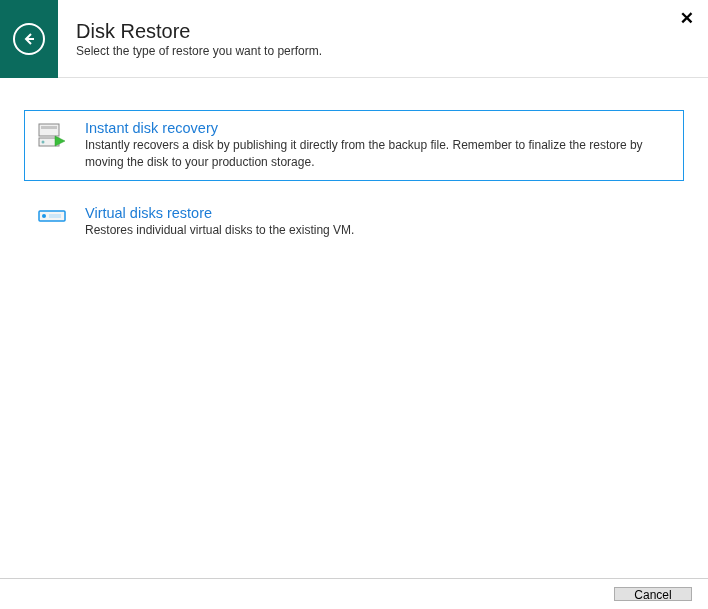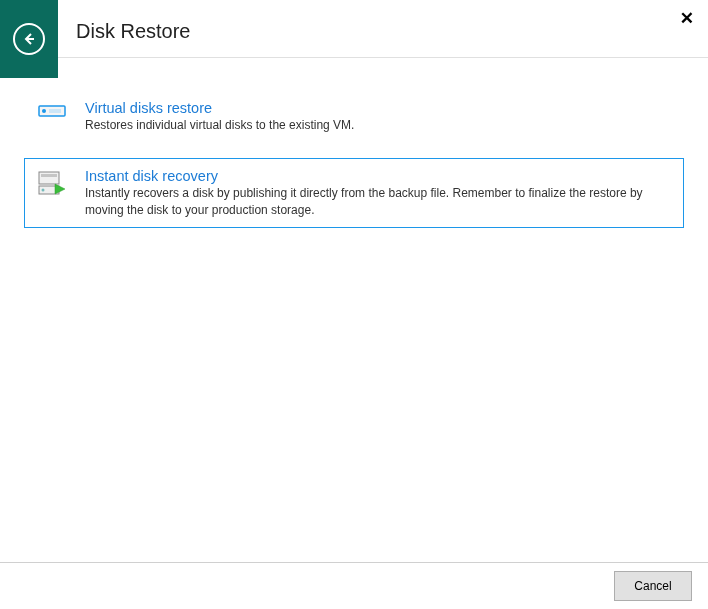--- a/index.html
+++ b/index.html
@@ -12,21 +12,21 @@
       background: #fff;
       width: 708px;
       height: 609px;
       position: relative;
       overflow: hidden;
     }
     .header {
       display: flex;
       align-items: flex-start;
       padding: 16px 34px 0 0;
-      height: 58px;
+      height: 78px;
       border-bottom: 1px solid #e0e0e0;
     }
     .back-btn {
       width: 58px;
       height: 78px;
       background: #0b6b5d;
       display: flex;
       align-items: center;
       justify-content: center;
       cursor: pointer;
@@ -104,21 +104,21 @@
       bottom: 0;
       left: 0;
       right: 0;
       border-top: 1px solid #d0d0d0;
       padding: 8px 16px;
       display: flex;
       justify-content: flex-end;
     }
     .cancel-btn {
       width: 78px;
-      height: 30px;
+      height: 14px;
       background: #e1e1e1;
       border: 1px solid #adadad;
       font-size: 12px;
       font-family: inherit;
       cursor: pointer;
     }
   </style>
 </head>
 <body>
 
@@ -126,55 +126,56 @@
   <div class="back-btn">
     <div class="back-circle">
       <svg width="16" height="16" viewBox="0 0 16 16">
         <path d="M10 3 L5 8 L10 13" stroke="#fff" stroke-width="2" fill="none"></path>
         <path d="M5 8 L13 8" stroke="#fff" stroke-width="2"></path>
       </svg>
     </div>
   </div>
   <div class="title-block">
     <div class="title">Disk Restore</div>
+    <div class="subtitle">Select the type of restore you want to perform.</div>
   </div>
 </div>
 
 <div class="close-btn">✕</div>
 
 <div class="content">
-
-  <div class="option">
-    <div class="option-icon">
-      <svg width="32" height="18" viewBox="0 0 32 18">
-        <rect x="2" y="4" width="26" height="10" rx="1" fill="#f5f5f5" stroke="#1c97ea" stroke-width="1.5"></rect>
-        <circle cx="7" cy="9" r="2" fill="#1c97ea"></circle>
-        <rect x="12" y="7" width="12" height="4" fill="#cde6f7"></rect>
-      </svg>
-    </div>
-    <div class="option-text">
-      <div class="option-title">Virtual disks restore</div>
-      <div class="option-desc">Restores individual virtual disks to the existing VM.</div>
-    </div>
-  </div>
 
   <div class="option selected">
     <div class="option-icon">
       <svg width="32" height="28" viewBox="0 0 32 28">
         <rect x="2" y="2" width="20" height="12" fill="#f0f0f0" stroke="#888" stroke-width="1"></rect>
         <rect x="4" y="4" width="16" height="3" fill="#c5c5c5"></rect>
         <rect x="2" y="16" width="20" height="8" fill="#f0f0f0" stroke="#888" stroke-width="1"></rect>
         <circle cx="6" cy="20" r="1.5" fill="#7bb"></circle>
         <path d="M18 14 L28 19 L18 24 Z" fill="#3bbd3b" stroke="#2a9d2a" stroke-width="0.5"></path>
       </svg>
     </div>
     <div class="option-text">
       <div class="option-title">Instant disk recovery</div>
       <div class="option-desc">Instantly recovers a disk by publishing it directly from the backup file. Remember to finalize the restore by moving the disk to your production storage.</div>
     </div>
   </div>
 
+  <div class="option">
+    <div class="option-icon">
+      <svg width="32" height="18" viewBox="0 0 32 18">
+        <rect x="2" y="4" width="26" height="10" rx="1" fill="#f5f5f5" stroke="#1c97ea" stroke-width="1.5"></rect>
+        <circle cx="7" cy="9" r="2" fill="#1c97ea"></circle>
+        <rect x="12" y="7" width="12" height="4" fill="#cde6f7"></rect>
+      </svg>
+    </div>
+    <div class="option-text">
+      <div class="option-title">Virtual disks restore</div>
+      <div class="option-desc">Restores individual virtual disks to the existing VM.</div>
+    </div>
+  </div>
+
 
 </div>
 
 <div class="footer">
   <button class="cancel-btn">Cancel</button>
 </div>
 
 </body></html>

